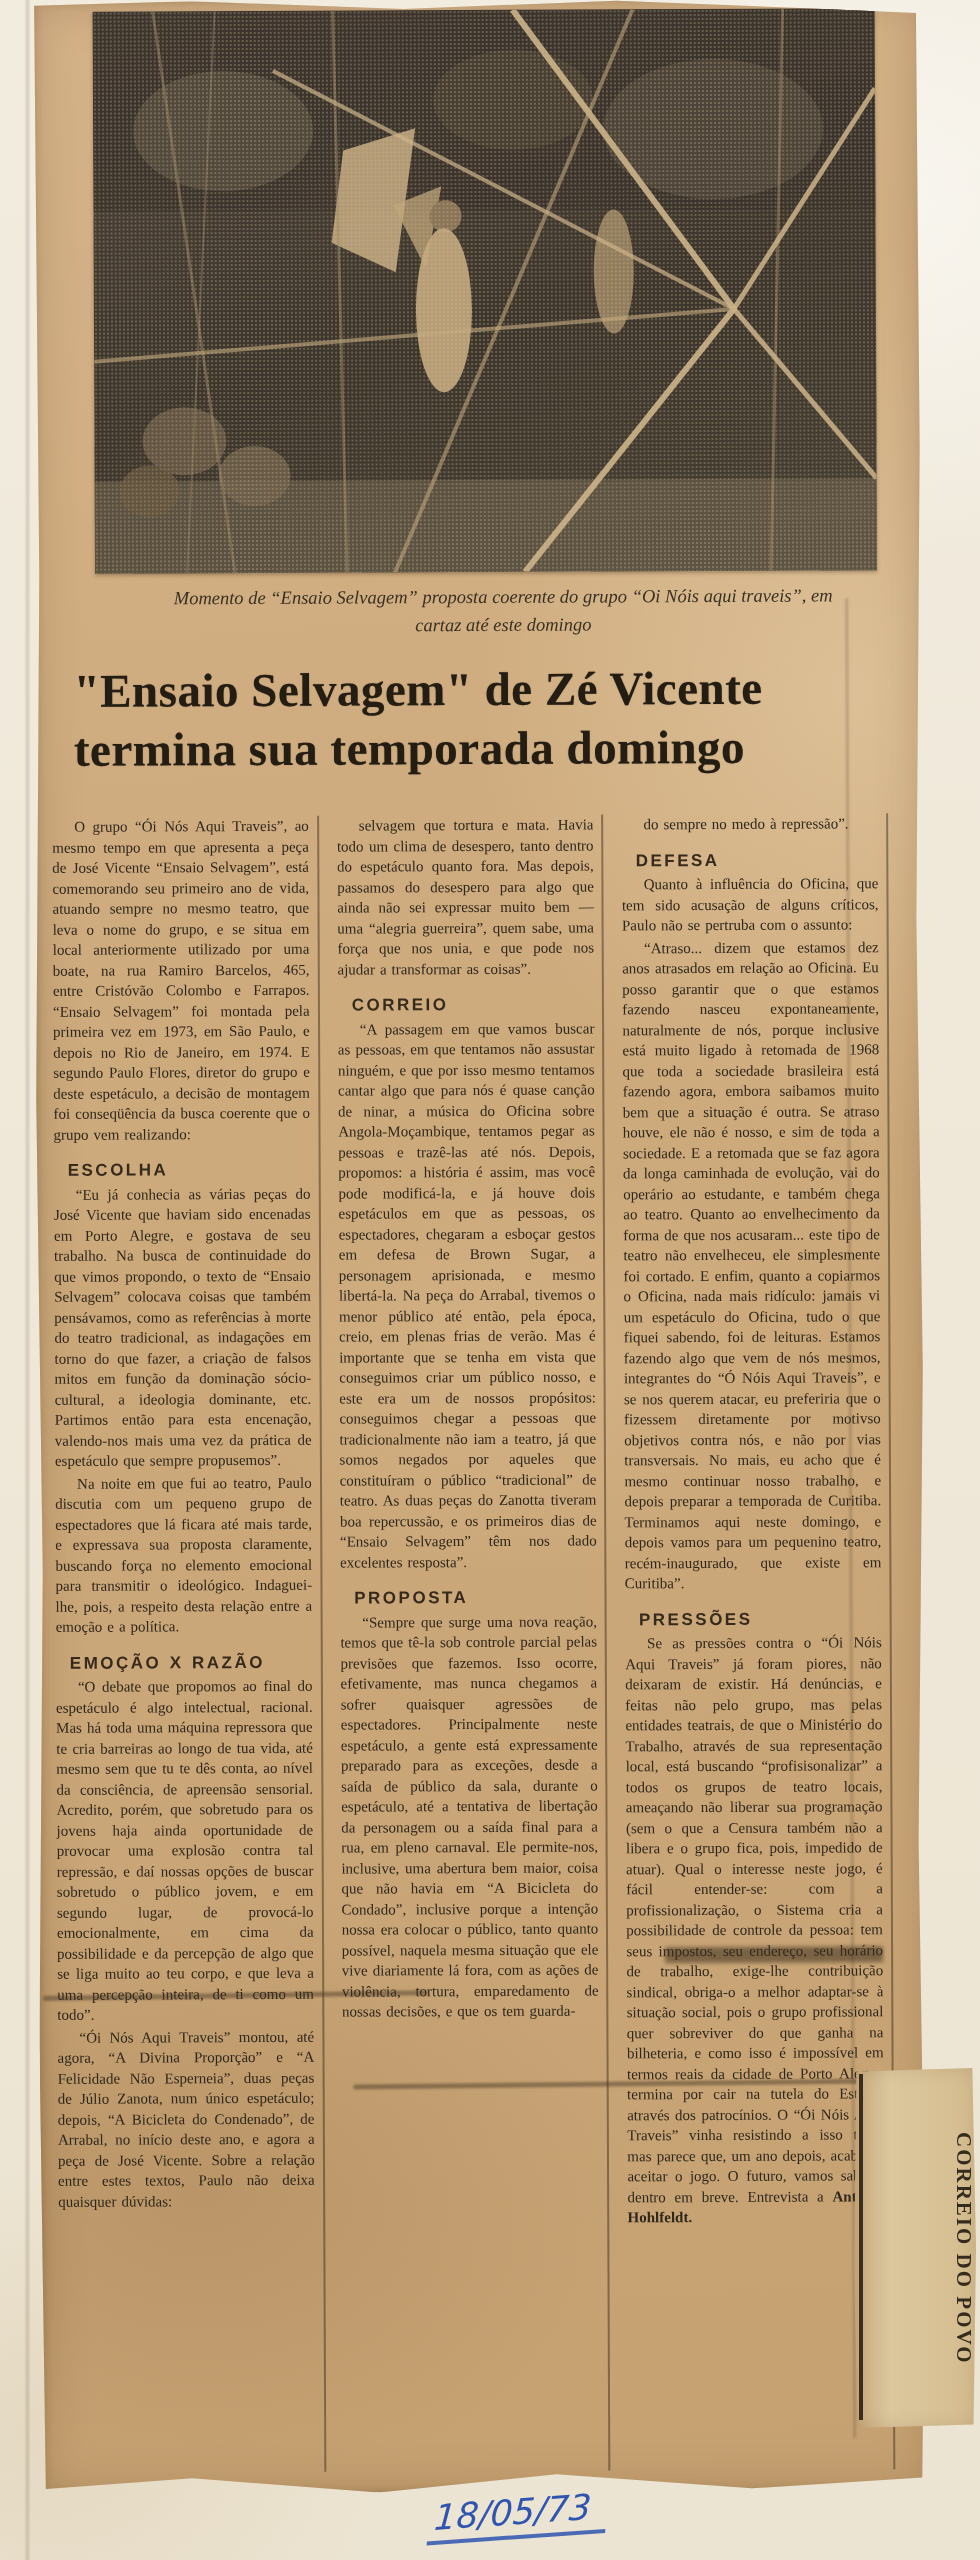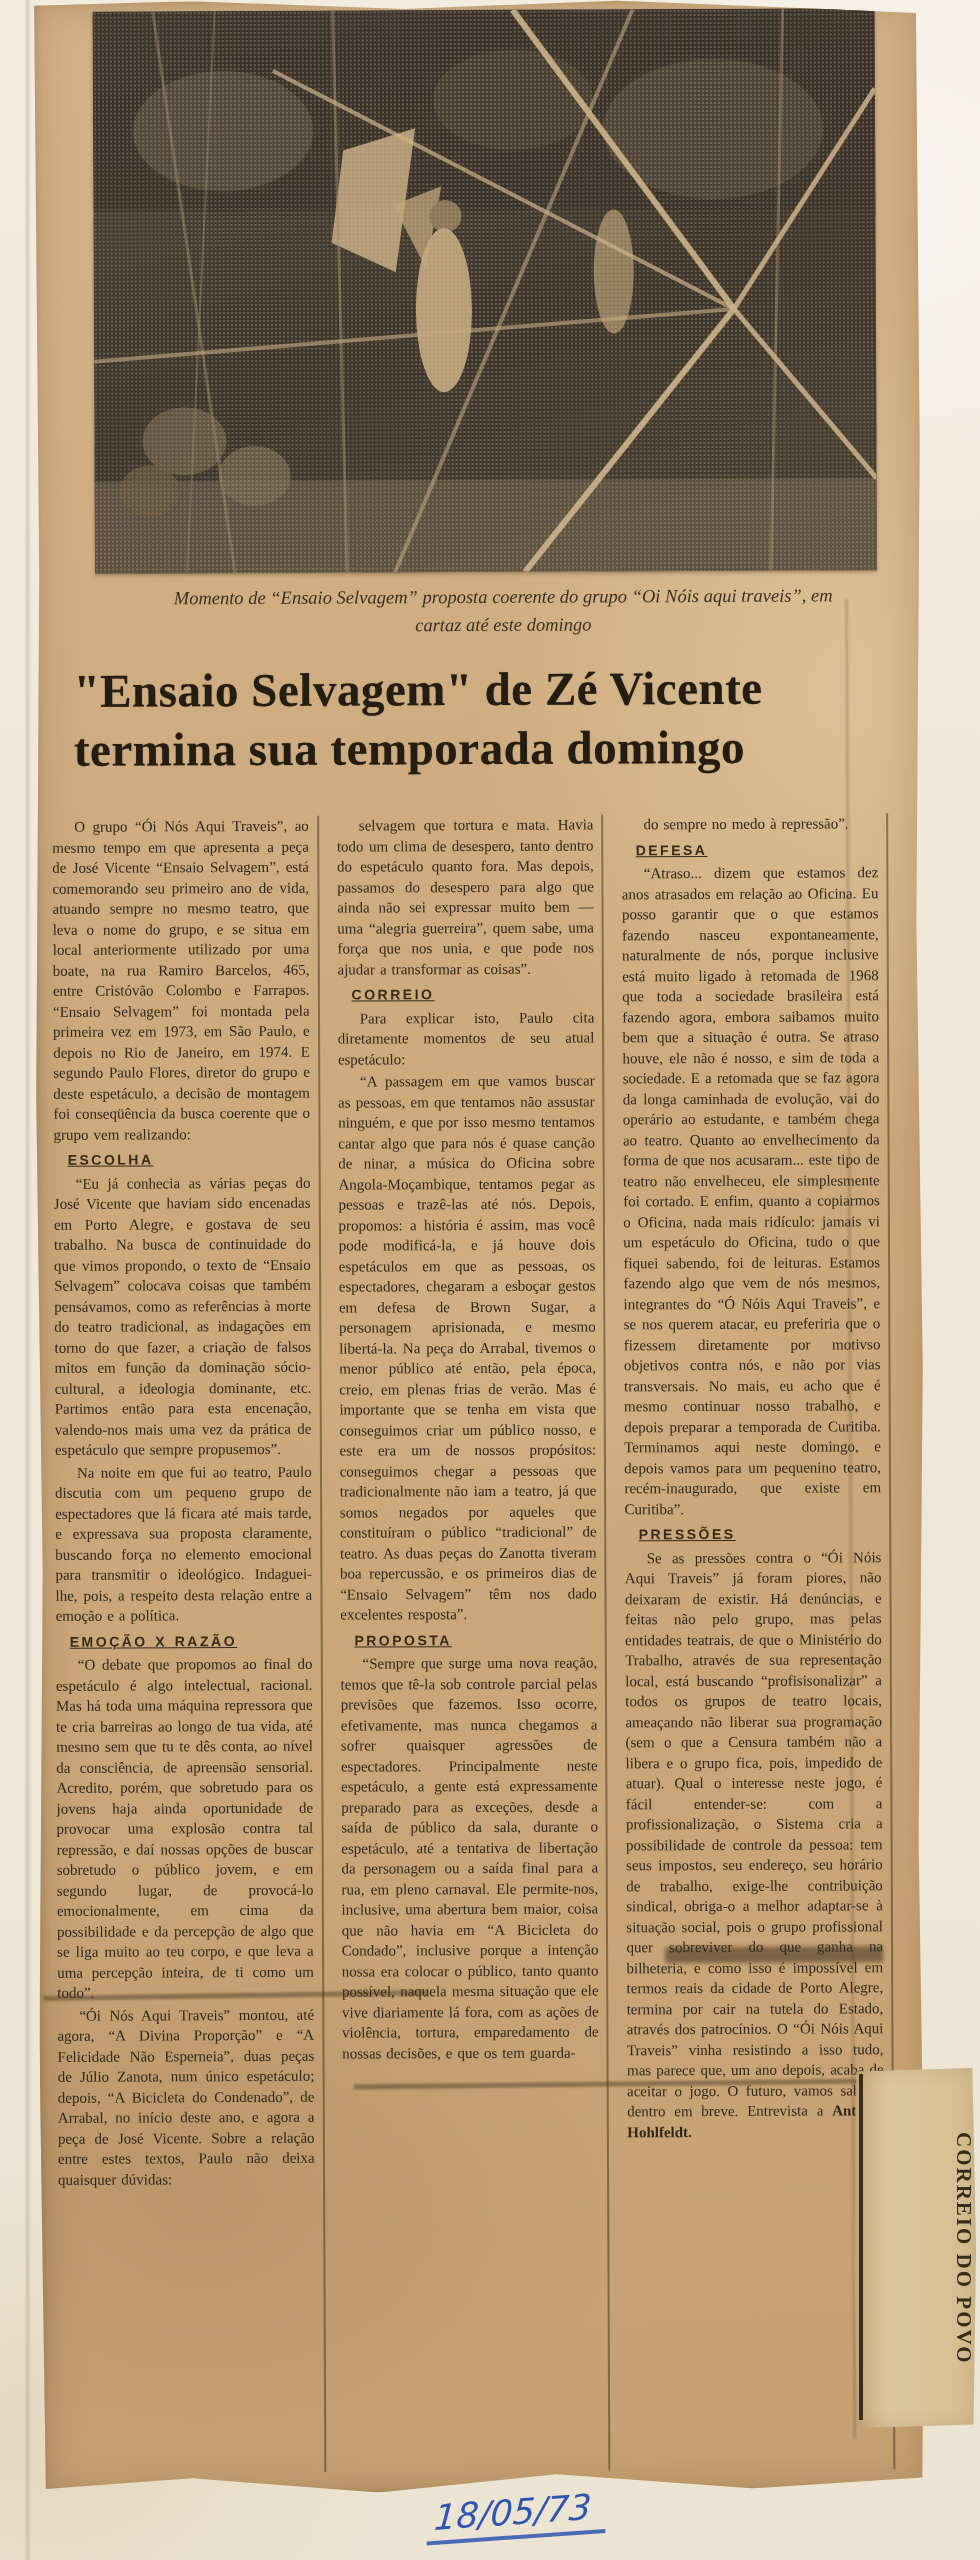--- a/index.html
+++ b/index.html
@@ -45,22 +45,22 @@
     font-weight:700;color:#241d13;font-size:47px;line-height:1.26;letter-spacing:.5px;
     text-shadow:0 0 1px rgba(40,30,15,.55);}
   .headline span{display:block;}
   
   .cols{position:absolute;left:18px;top:815px;width:836px;height:1656px;
     display:flex;gap:18px;}
   .col{flex:1 1 0;overflow:hidden;font-size:15px;line-height:20.5px;
     text-align:justify;color:#2f271c;padding-right:8px;word-spacing:.08em;
     border-right:2px solid rgba(62,46,26,.5);}
   .col p{margin:0 0 2px 0;text-indent:22px;}
-  .col .section-head{margin:5px 0 3px 14px;font-family:"Liberation Sans",sans-serif;
-    font-weight:700;font-size:14px;letter-spacing:2.5px;color:#352a1c;text-decoration:underline;}
+  .col .section-head{margin:16px 0 3px 14px;font-family:"Liberation Sans",sans-serif;
+    font-weight:700;font-size:17px;letter-spacing:2.5px;color:#352a1c;}
   .byline-bold{font-weight:700;}
   
   .crease{position:absolute;background:rgba(64,48,30,.45);filter:blur(1.1px);}
   .crease-1{left:4px;top:1992px;width:385px;height:5px;transform:rotate(-0.6deg);}
   .crease-2{left:314px;top:2082px;width:548px;height:5px;transform:rotate(-0.4deg);}
   .smudge-1{left:626px;top:1948px;width:218px;height:16px;
     background:rgba(58,44,28,.55);filter:blur(2px);}
   .crease-v{left:812px;top:600px;width:3px;height:1840px;background:rgba(70,52,30,.22);filter:blur(1px);}
   
   .masthead{position:absolute;left:854px;top:2068px;width:122px;height:360px;
@@ -127,28 +127,28 @@
       <div class="section-head">ESCOLHA</div>
       <p>“Eu já conhecia as várias peças do José Vicente que haviam sido encenadas em Porto Alegre, e gostava de seu trabalho. Na busca de continuidade do que vimos propondo, o texto de “Ensaio Selvagem” colocava coisas que também pensávamos, como as referências à morte do teatro tradicional, as indagações em torno do que fazer, a criação de falsos mitos em função da dominação sócio-cultural, a ideologia dominante, etc. Partimos então para esta encenação, valendo-nos mais uma vez da prática de espetáculo que sempre propusemos”.</p>
       <p>Na noite em que fui ao teatro, Paulo discutia com um pequeno grupo de espectadores que lá ficara até mais tarde, e expressava sua proposta claramente, buscando força no elemento emocional para transmitir o ideológico. Indaguei-lhe, pois, a respeito desta relação entre a emoção e a política.</p>
       <div class="section-head">EMOÇÃO X RAZÃO</div>
       <p>“O debate que propomos ao final do espetáculo é algo intelectual, racional. Mas há toda uma máquina repressora que te cria barreiras ao longo de tua vida, até mesmo sem que tu te dês conta, ao nível da consciência, de apreensão sensorial. Acredito, porém, que sobretudo para os jovens haja ainda oportunidade de provocar uma explosão contra tal repressão, e daí nossas opções de buscar sobretudo o público jovem, e em segundo lugar, de provocá-lo emocionalmente, em cima da possibilidade e da percepção de algo que se liga muito ao teu corpo, e que leva a uma percepção inteira, de ti como um todo”.</p>
       <p>“Ói Nós Aqui Traveis” montou, até agora, “A Divina Proporção” e “A Felicidade Não Esperneia”, duas peças de Júlio Zanota, num único espetáculo; depois, “A Bicicleta do Condenado”, de Arrabal, no início deste ano, e agora a peça de José Vicente. Sobre a relação entre estes textos, Paulo não deixa quaisquer dúvidas:</p>
     </div>
     <div class="col">
       <p>selvagem que tortura e mata. Havia todo um clima de desespero, tanto dentro do espetáculo quanto fora. Mas depois, passamos do desespero para algo que ainda não sei expressar muito bem — uma “alegria guerreira”, quem sabe, uma força que nos unia, e que pode nos ajudar a transformar as coisas”.</p>
       <div class="section-head">CORREIO</div>
-      <p>Para explicar isto, Paulo cita diretamente momentos de seu atual espetáculo:</p>
       <p>“A passagem em que vamos buscar as pessoas, em que tentamos não assustar ninguém, e que por isso mesmo tentamos cantar algo que para nós é quase canção de ninar, a música do Oficina sobre Angola-Moçambique, tentamos pegar as pessoas e trazê-las até nós. Depois, propomos: a história é assim, mas você pode modificá-la, e já houve dois espetáculos em que as pessoas, os espectadores, chegaram a esboçar gestos em defesa de Brown Sugar, a personagem aprisionada, e mesmo libertá-la. Na peça do Arrabal, tivemos o menor público até então, pela época, creio, em plenas frias de verão. Mas é importante que se tenha em vista que conseguimos criar um público nosso, e este era um de nossos propósitos: conseguimos chegar a pessoas que tradicionalmente não iam a teatro, já que somos negados por aqueles que constituíram o público “tradicional” de teatro. As duas peças do Zanotta tiveram boa repercussão, e os primeiros dias de “Ensaio Selvagem” têm nos dado excelentes resposta”.</p>
       <div class="section-head">PROPOSTA</div>
       <p>“Sempre que surge uma nova reação, temos que tê-la sob controle parcial pelas previsões que fazemos. Isso ocorre, efetivamente, mas nunca chegamos a sofrer quaisquer agressões de espectadores. Principalmente neste espetáculo, a gente está expressamente preparado para as exceções, desde a saída de público da sala, durante o espetáculo, até a tentativa de libertação da personagem ou a saída final para a rua, em pleno carnaval. Ele permite-nos, inclusive, uma abertura bem maior, coisa que não havia em “A Bicicleta do Condado”, inclusive porque a intenção nossa era colocar o público, tanto quanto possível, naquela mesma situação que ele vive diariamente lá fora, com as ações de violência, tortura, emparedamento de nossas decisões, e que os tem guarda-</p>
     </div>
     <div class="col">
       <p>do sempre no medo à repressão”.</p>
       <div class="section-head">DEFESA</div>
+      <p>Quanto à influência do Oficina, que tem sido acusação de alguns críticos, Paulo não se pertruba com o assunto:</p>
       <p>“Atraso... dizem que estamos dez anos atrasados em relação ao Oficina. Eu posso garantir que o que estamos fazendo nasceu expontaneamente, naturalmente de nós, porque inclusive está muito ligado à retomada de 1968 que toda a sociedade brasileira está fazendo agora, embora saibamos muito bem que a situação é outra. Se atraso houve, ele não é nosso, e sim de toda a sociedade. E a retomada que se faz agora da longa caminhada de evolução, vai do operário ao estudante, e também chega ao teatro. Quanto ao envelhecimento da forma de que nos acusaram... este tipo de teatro não envelheceu, ele simplesmente foi cortado. E enfim, quanto a copiarmos o Oficina, nada mais ridículo: jamais vi um espetáculo do Oficina, tudo o que fiquei sabendo, foi de leituras. Estamos fazendo algo que vem de nós mesmos, integrantes do “Ó Nóis Aqui Traveis”, e se nos querem atacar, eu preferiria que o fizessem diretamente por motivso objetivos contra nós, e não por vias transversais. No mais, eu acho que é mesmo continuar nosso trabalho, e depois preparar a temporada de Curitiba. Terminamos aqui neste domingo, e depois vamos para um pequenino teatro, recém-inaugurado, que existe em Curitiba”.</p>
       <div class="section-head">PRESSÕES</div>
       <p><span>Se as pressões contra o “Ói Nóis Aqui Traveis” já foram piores, não deixaram de existir. Há denúncias, e feitas não pelo grupo, mas pelas entidades teatrais, de que o Ministério do Trabalho, através de sua representação local, está buscando “profisisonalizar” a todos os grupos de teatro locais, ameaçando não liberar sua programação (sem o que a Censura também não a libera e o grupo fica, pois, impedido de atuar). Qual o interesse neste jogo, é fácil entender-se: com a profissionalização, o Sistema cria a possibilidade de controle da pessoa: tem seus impostos, seu endereço, seu horário de trabalho, exige-lhe contribuição sindical, obriga-o a melhor adaptar-se à situação social, pois o grupo profissional quer sobreviver do que ganha na bilheteria, e como isso é impossível em termos reais da cidade de Porto Alegre, termina por cair na tutela do Estado, através dos patrocínios. O “Ói Nóis Aqui Traveis” vinha resistindo a isso tudo, mas parece que, um ano depois, acaba de aceitar o jogo. O futuro, vamos sabê-lo dentro em breve. Entrevista a </span><span class="byline-bold">Antonio Hohlfeldt.</span></p>
     </div>
   </div>
 
   <div class="crease crease-1"></div>
   <div class="crease crease-2"></div>
   <div class="crease smudge-1"></div>
   <div class="crease crease-v"></div>

